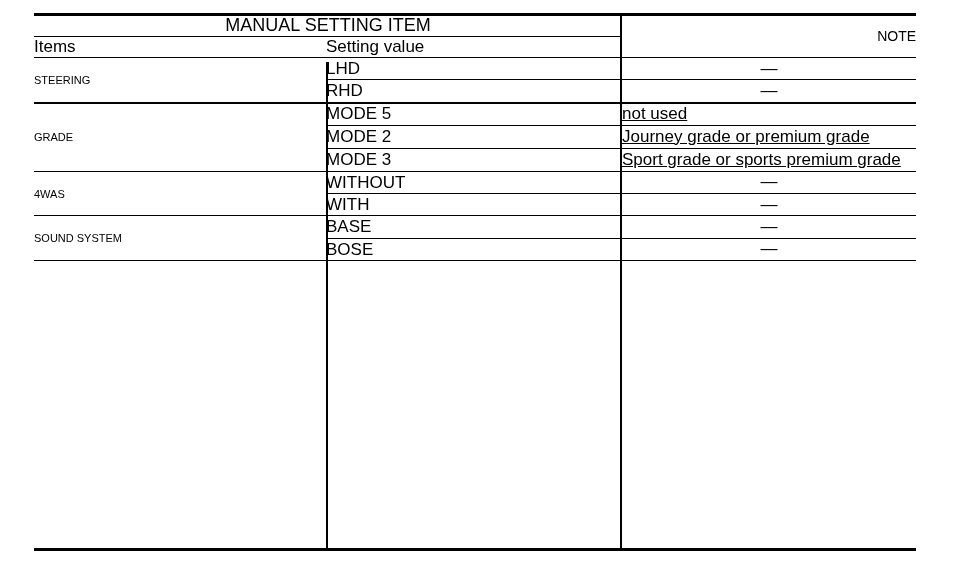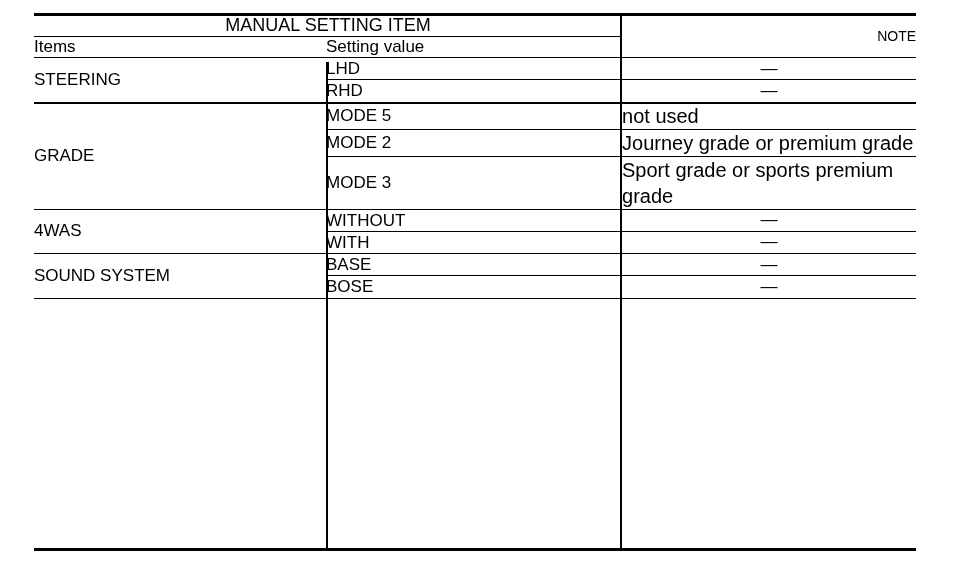--- a/index.html
+++ b/index.html
@@ -82,27 +82,28 @@
     padding: 9px 0 9px 0;
   }
   .row-h1 td { border-top: none; border-bottom: none; }
   .row-h2 td { border-top: none; }
   .dash {
     text-align: center;
     font-size: 17px;
     letter-spacing: 0;
   }
   .label-cell {
-    font-size: 17px;
+    font-size: 11px;
     padding-left: 12px;
   }
   .note-text {
-    font-size: 20px;
+    font-size: 17px;
     padding: 6px 14px 6px 12px;
     line-height: 1.3;
+    text-decoration: underline;
   }
   .nb-bottom td { border-bottom: none; }
 </style>
 </head>
 <body>
 
 <div class="sheet">
 
   <div class="hrule top"></div>
   <div class="hrule mid"></div>

